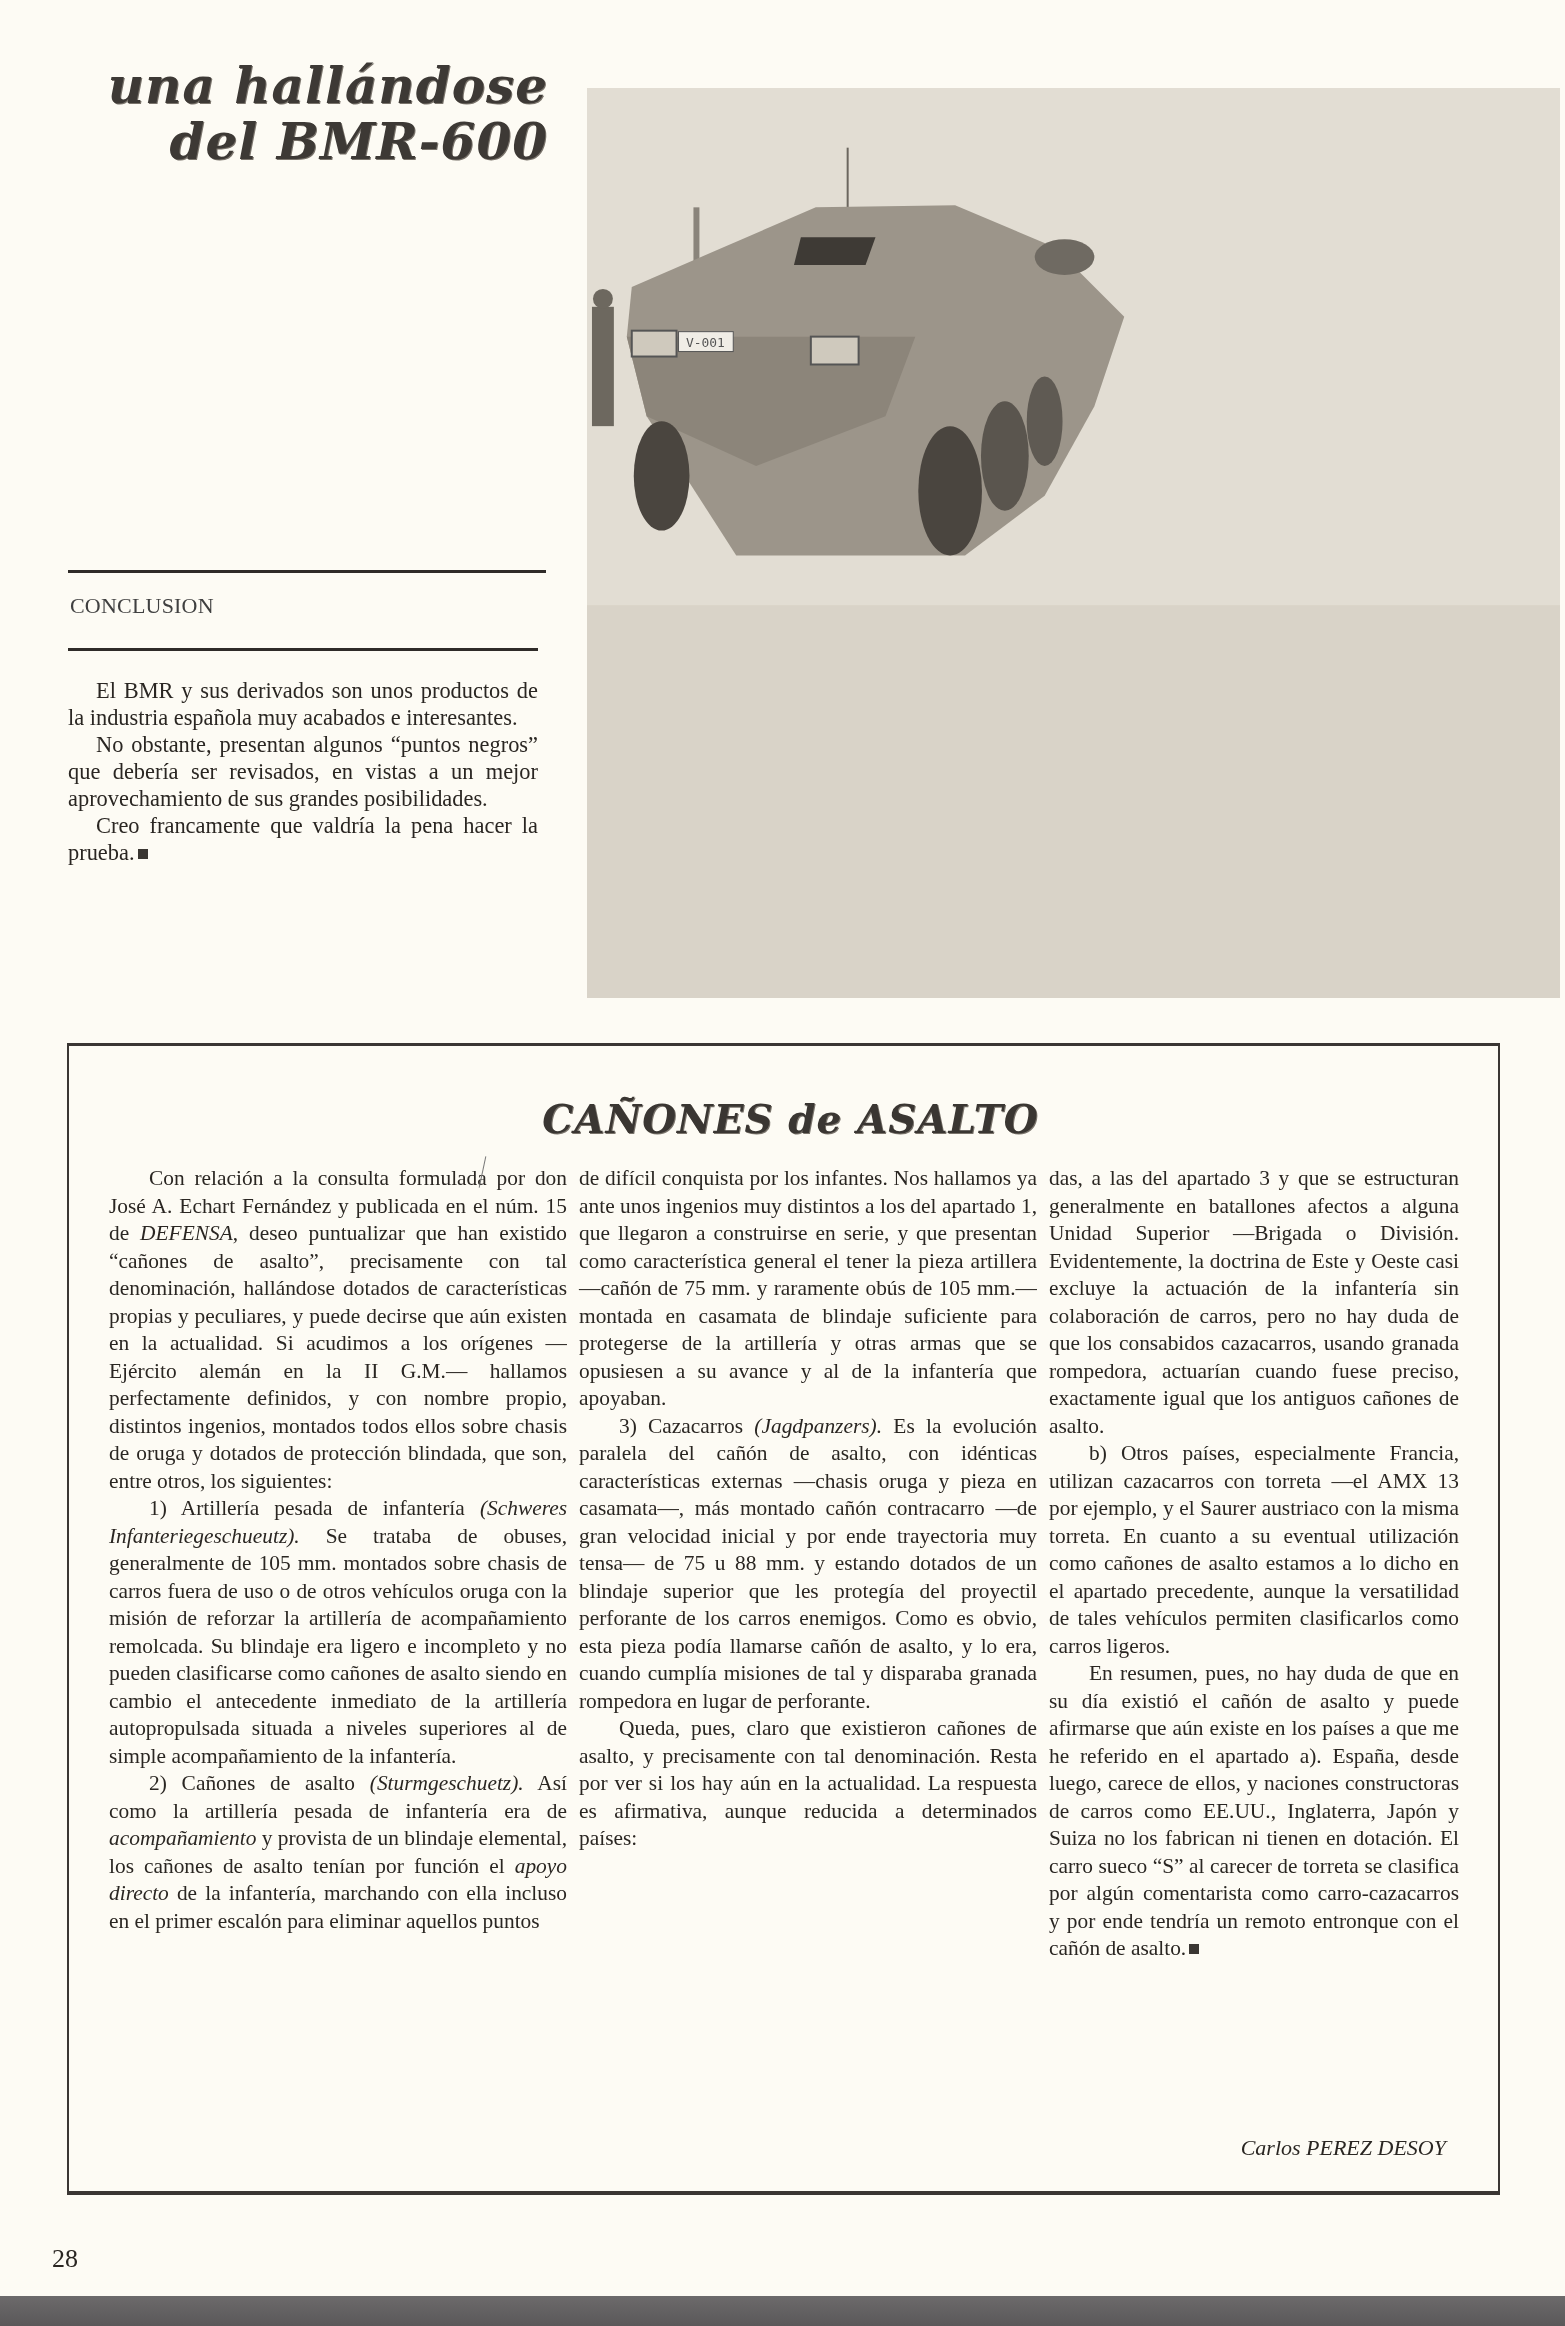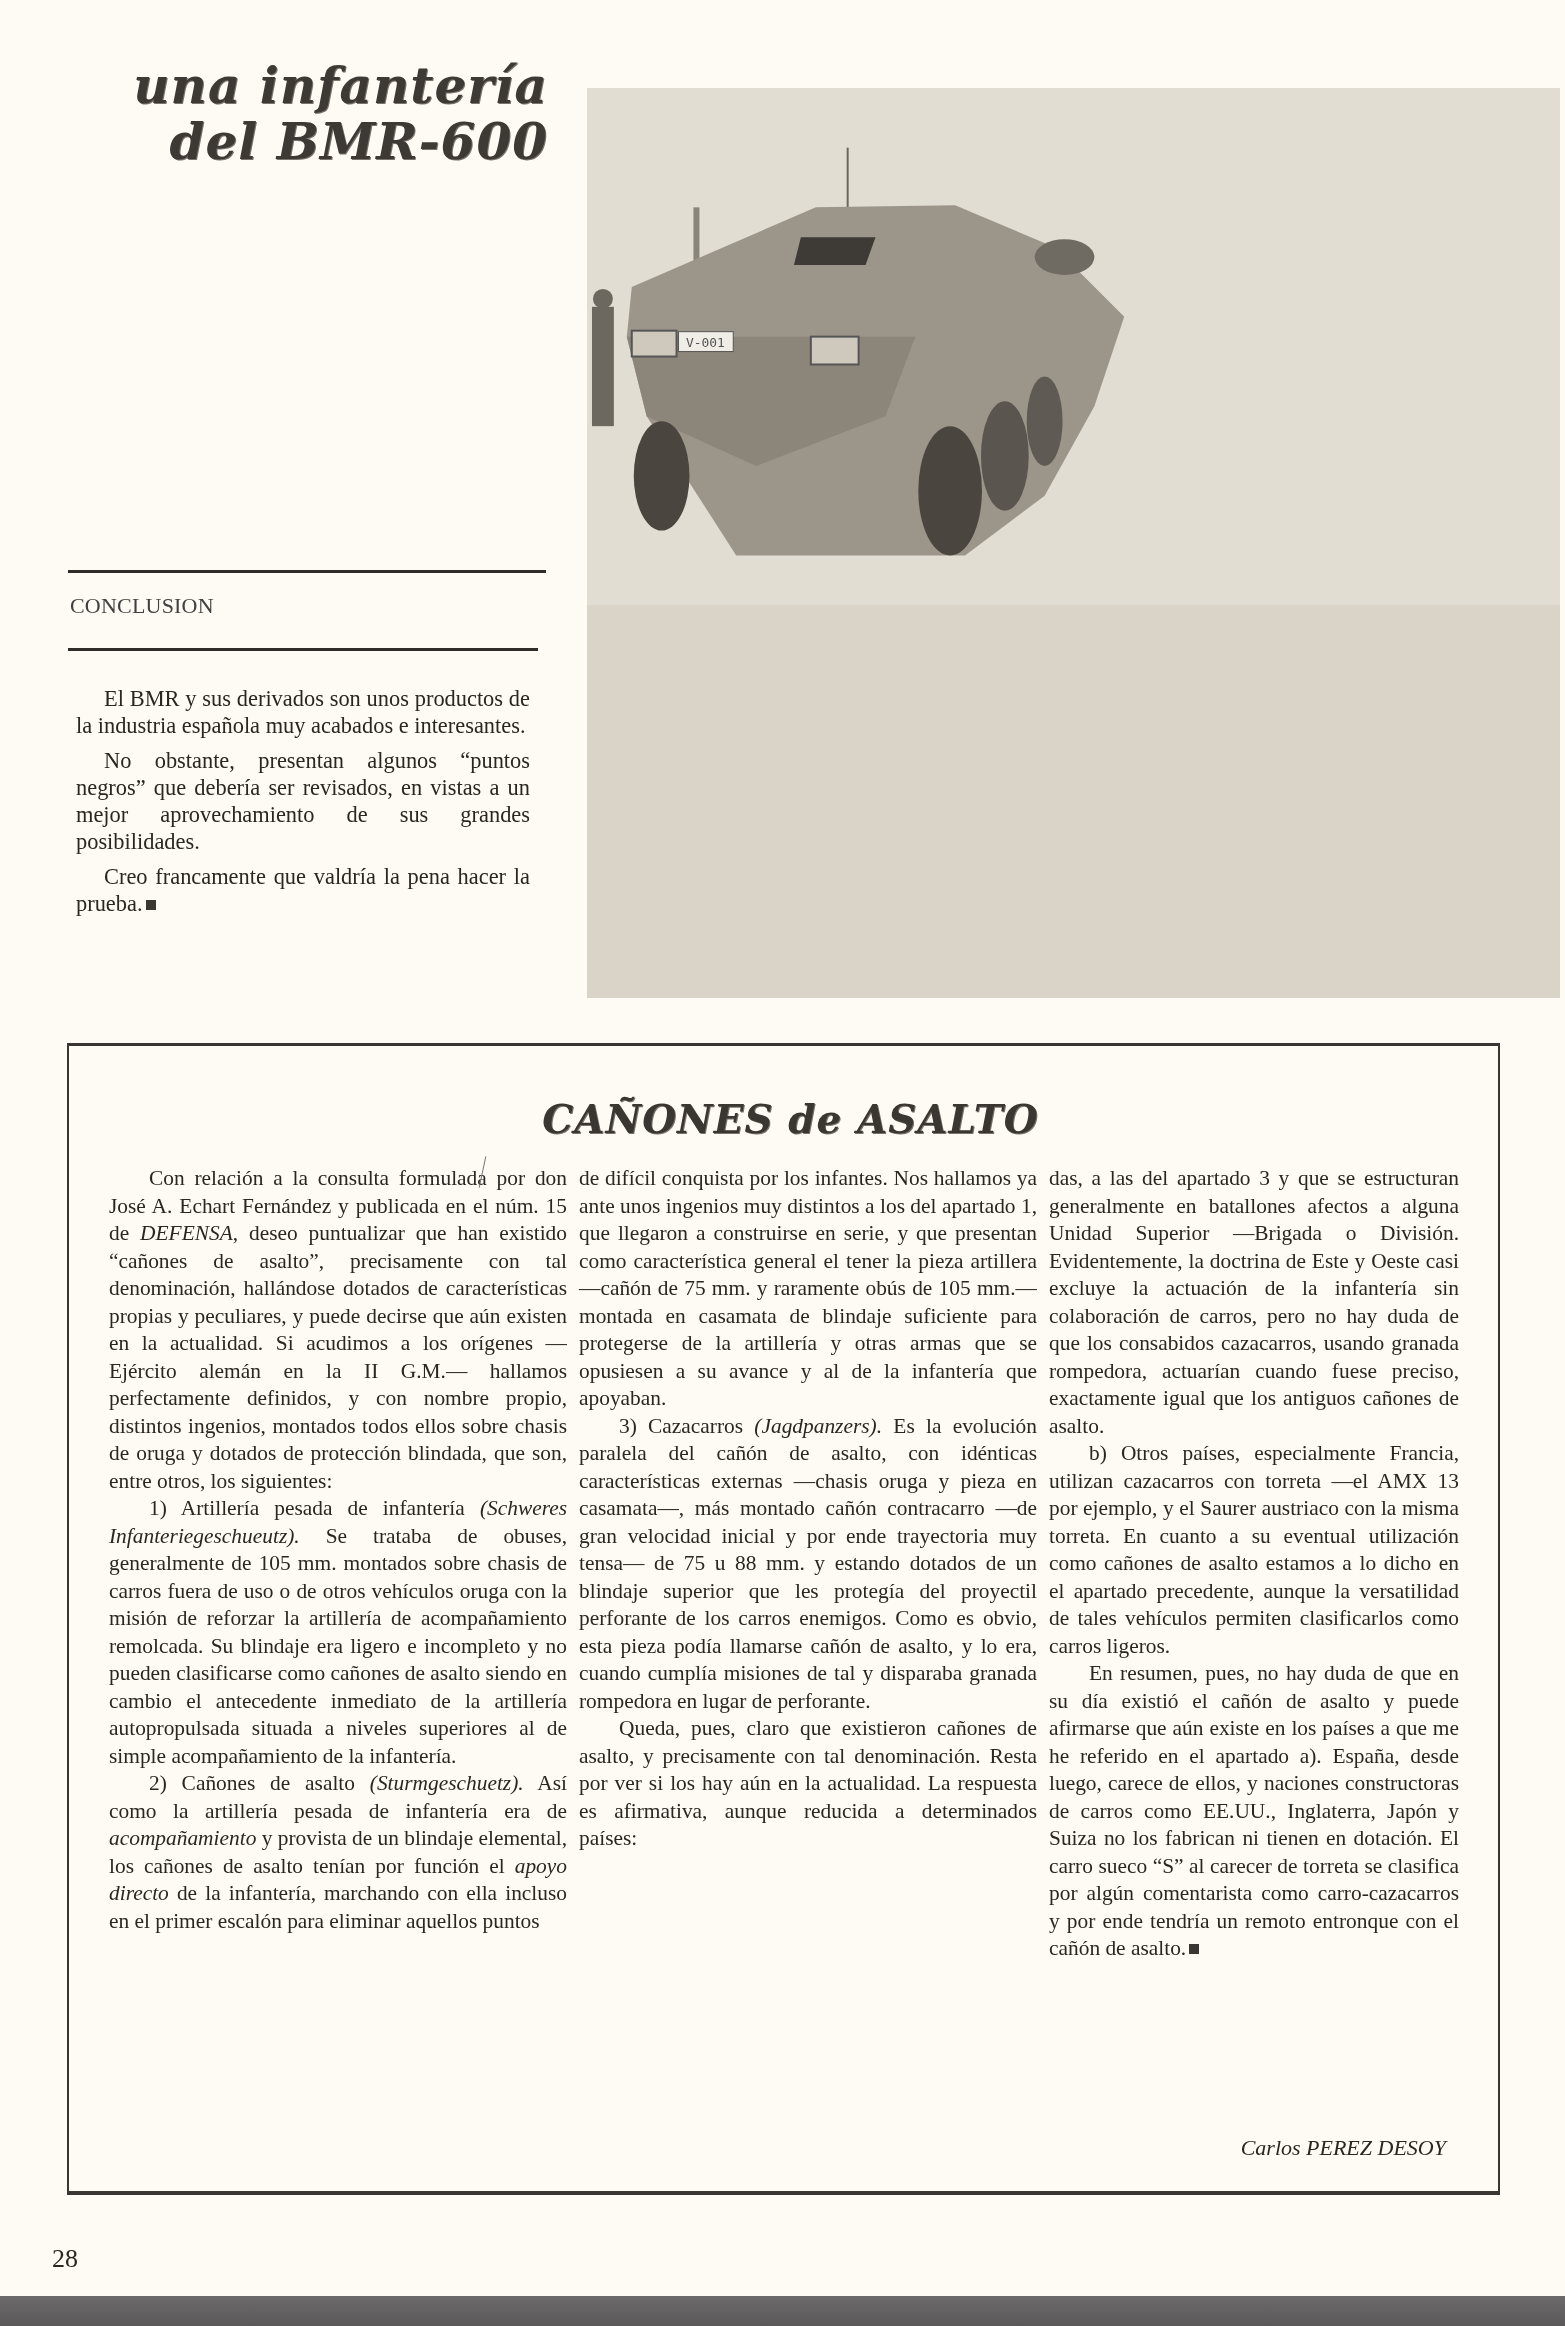--- a/index.html
+++ b/index.html
@@ -26,21 +26,21 @@
   .photo svg { width: 100%; height: 100%; display: block; }
   .rule { position: absolute; height: 3px; background: #2f2b28; }
   .concl-heading {
     position: absolute; left: 70px; top: 593px;
     font-size: 22px; font-weight: normal; color: #404040; letter-spacing: 0.2px;
   }
   .concl-body {
     position: absolute; left: 68px; top: 677px; width: 470px;
     font-size: 22.4px; line-height: 27px; text-align: justify;
   }
-  .concl-body p { margin: 8px; text-indent: 28px; }
+  .concl-body p { margin: 0; text-indent: 28px; }
   .box {
     position: absolute; left: 67px; top: 1043px; width: 1433px; height: 1152px;
     border: 2px solid #3a3633; border-bottom-width: 4px; border-top-width: 3px;
     box-sizing: border-box;
   }
   .box-title {
     position: absolute; left: 0; right: 0; top: 50px; text-align: center;
     font-family: "DejaVu Serif", serif; font-weight: bold; font-style: italic;
     font-size: 39px; color: #3a3632; letter-spacing: 1px;
     text-shadow: 1px 1px 0 #7a746c;
@@ -64,21 +64,21 @@
   .bottom-band {
     position: absolute; left: 0; right: 0; top: 2296px; height: 30px;
     background: linear-gradient(#6c6a6b, #5a5859);
   }
   .scratch { position: absolute; left: 482px; top: 1156px; width: 1px; height: 32px; background: #777; transform: rotate(12deg); }
 </style>
 </head>
 <body>
 
 <div class="headline">
-  <div>una infantería</div>
+  <div>una hallándose</div>
   <div>del BMR-600</div>
 </div>
 
 <div class="photo">
   <svg viewBox="0 0 978 915" preserveAspectRatio="none">
     <rect x="0" y="0" width="978" height="915" fill="#e2ddd3"></rect>
     <rect x="0" y="520" width="978" height="395" fill="#d9d3c8"></rect>
     <line x1="262" y1="60" x2="262" y2="150" stroke="#6b665e" stroke-width="2"></line>
     <rect x="107" y="120" width="6" height="60" fill="#8a847b"></rect>
     <polygon points="45,200 230,120 370,118 470,160 540,230 510,320 460,410 380,470 150,470 60,330 40,250" fill="#9c958a"></polygon>

